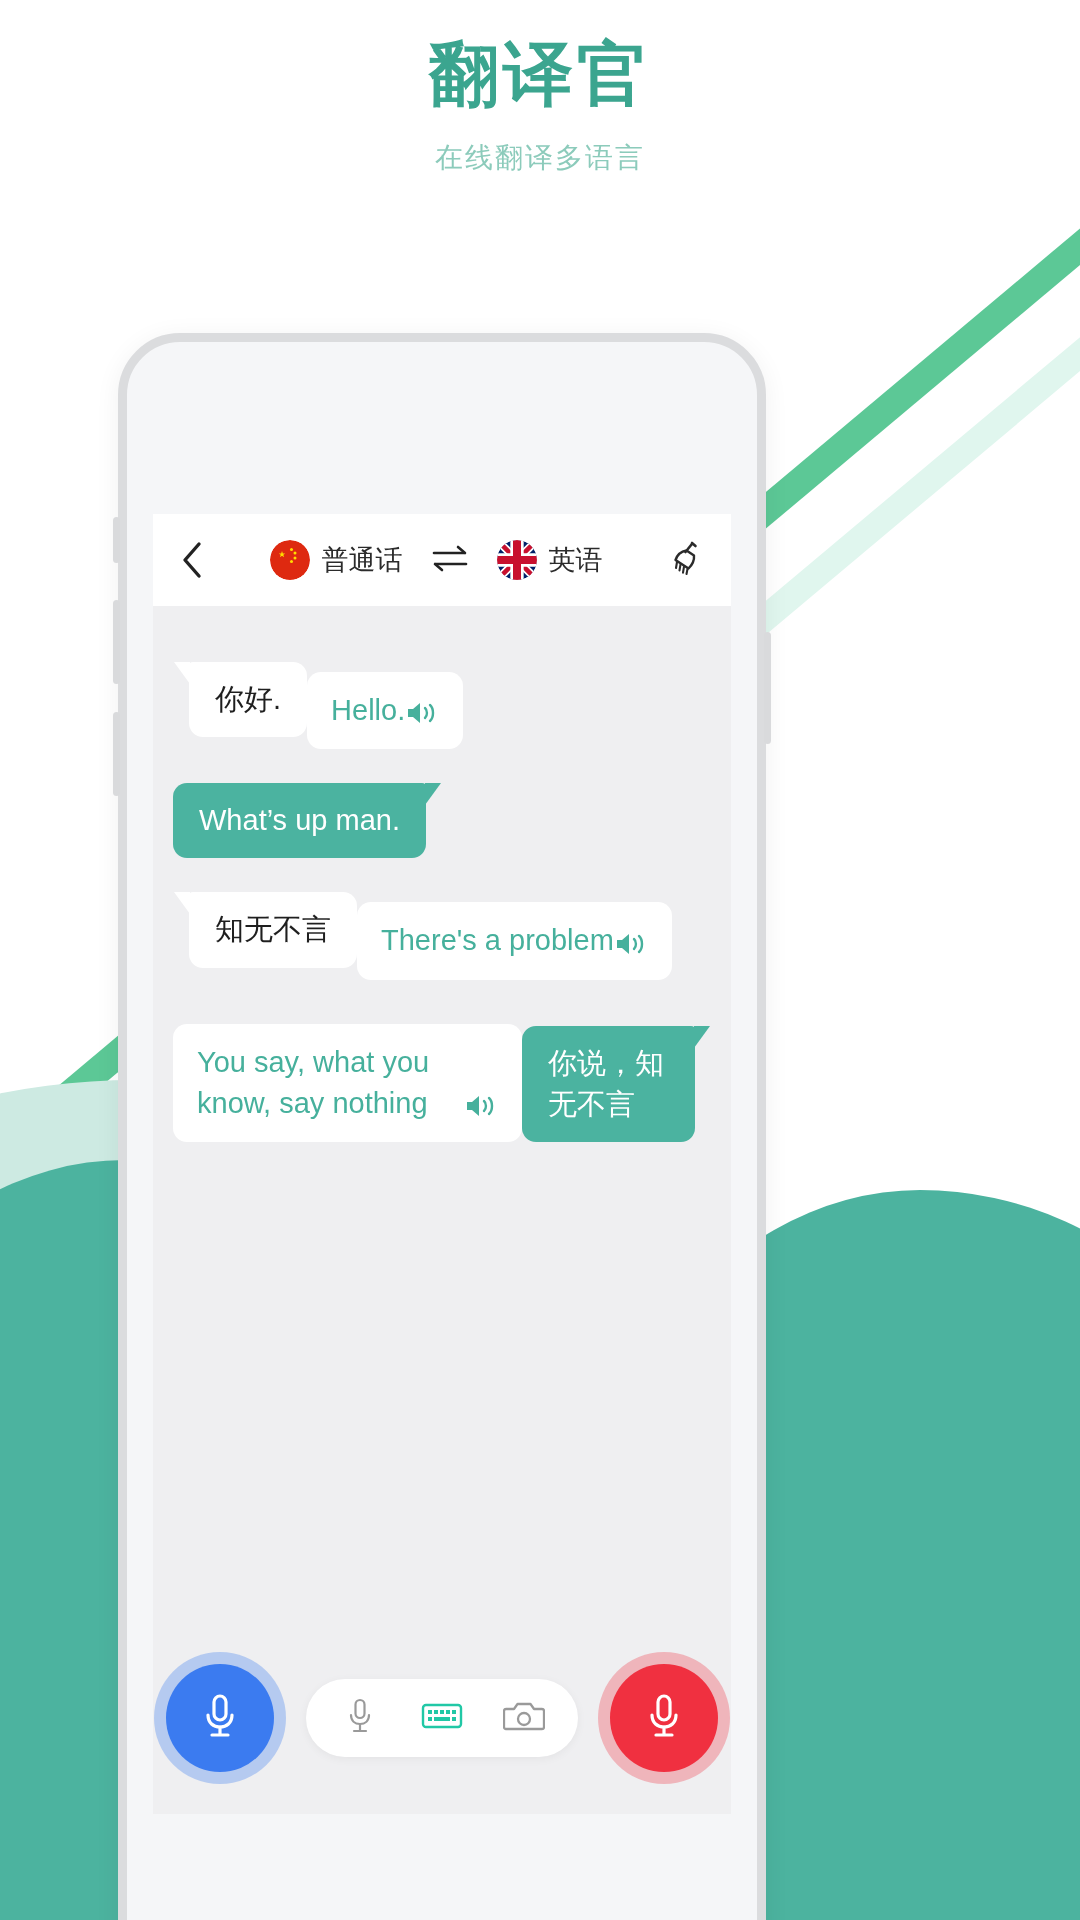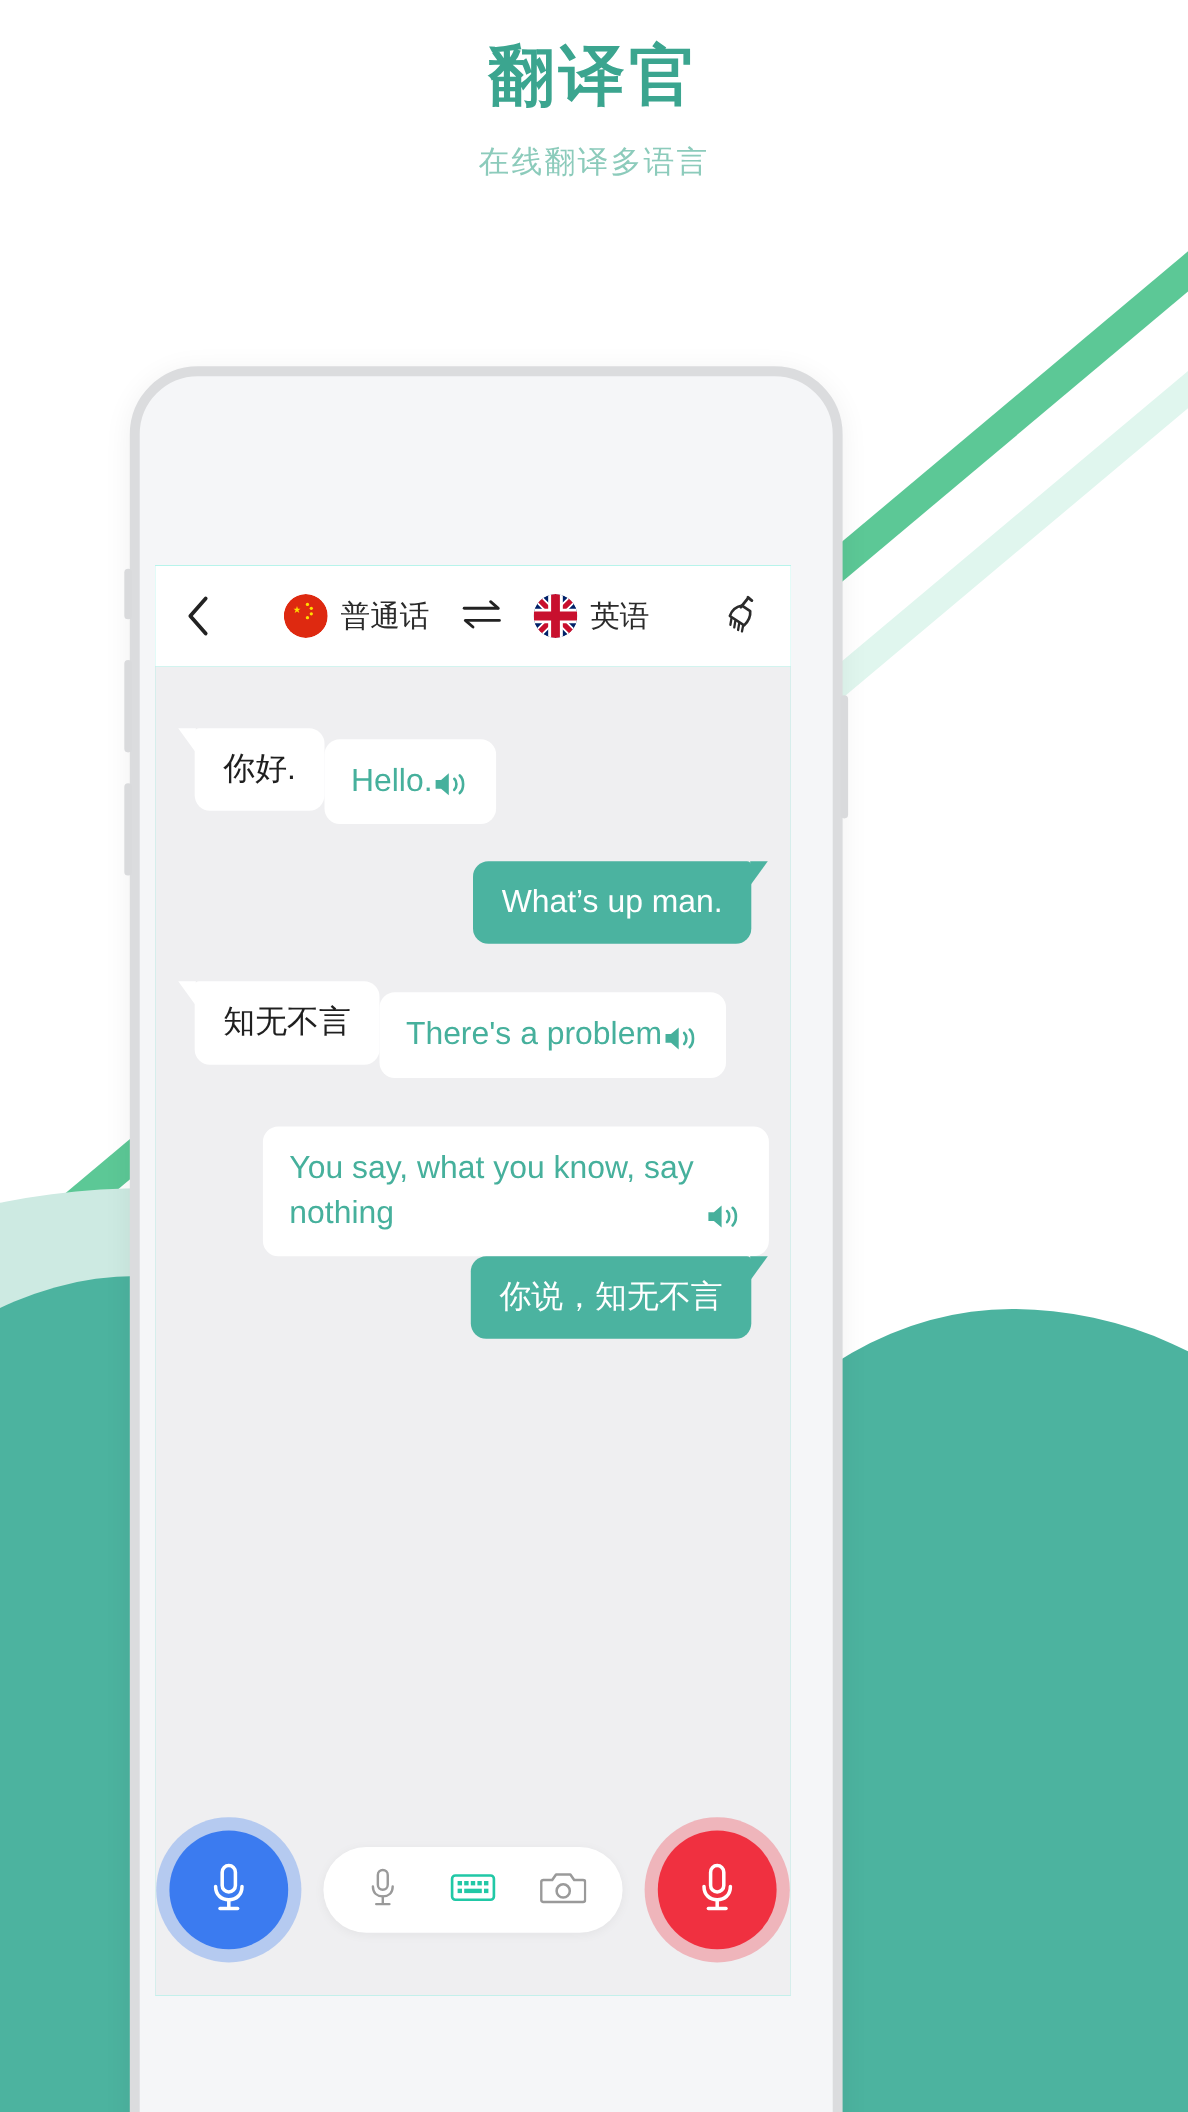--- a/index.html
+++ b/index.html
@@ -61,21 +61,21 @@
   }
 
   
   .headline-block {
     position: absolute;
     left: 0; right: 0; top: 36px;
     text-align: center;
     z-index: 3;
   }
   .app-title {
-    font-size: 60px;
+    font-size: 70px;
     line-height: 1.1;
     font-weight: bold;
     color: #3BA58F;
     letter-spacing: 4px;
   }
   .app-subtitle {
     margin-top: 26px;
     font-size: 28px;
     color: #8CCBBB;
     letter-spacing: 2px;
@@ -98,23 +98,23 @@
     border-radius: 4px;
   }
   .side-btn.left-1 { left: -14px; top: 175px;  width: 7px; height: 46px; }
   .side-btn.left-2 { left: -14px; top: 258px;  width: 7px; height: 84px; }
   .side-btn.left-3 { left: -14px; top: 370px;  width: 7px; height: 84px; }
   .side-btn.right-1 { right: -14px; top: 290px; width: 7px; height: 112px; }
 
   
   .screen {
     position: absolute;
-    left: 14px; top: 172px;
+    left: 26px; top: 172px;
     width: 578px; height: 1300px;
-    background: #5eead4;
+    background: #404040;
     overflow: hidden;
   }
 
   
   .appbar {
     height: 92px;
     background: #FFFFFF;
     display: flex;
     align-items: center;
     padding: 0 22px;
@@ -140,21 +140,21 @@
   .broom-icon { width: 46px; height: 46px; flex: 0 0 auto; display: flex; align-items: center; justify-content: center; }
 
   
   .chat {
     position: relative;
     height: calc(100% - 92px);
     background: #EFEFF1;
     padding: 56px 20px 0 20px;
   }
   .msg-group { margin-bottom: 34px; }
-  .msg-group.right { display: flex; flex-direction: column; align-items: flex-end; }
+  .msg-group.right { display: flex; flex-direction: row; align-items: flex-end; }
   .msg-group.left  { display: flex; flex-direction: row; align-items: flex-start; }
 
   .bubble {
     position: relative;
     max-width: 430px;
     border-radius: 14px;
     padding: 17px 26px;
     font-size: 29px;
     line-height: 1.42;
     word-break: break-word;

